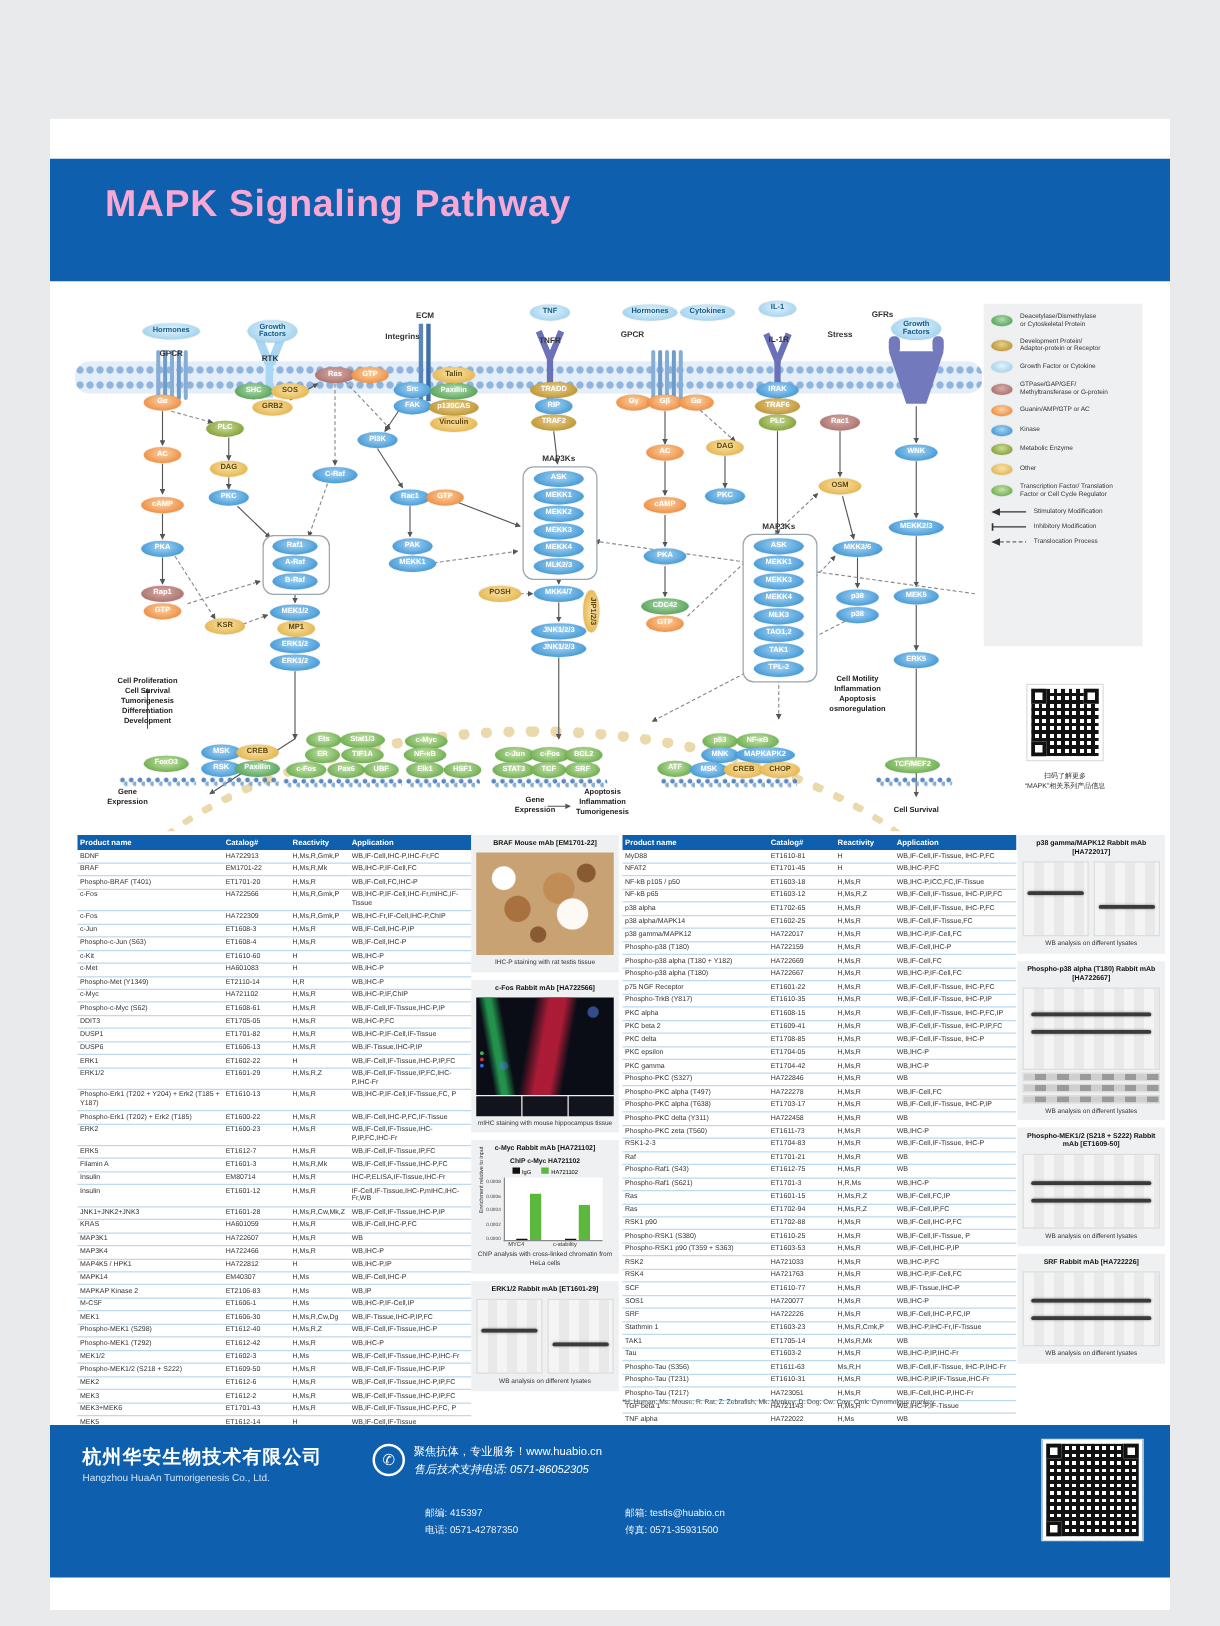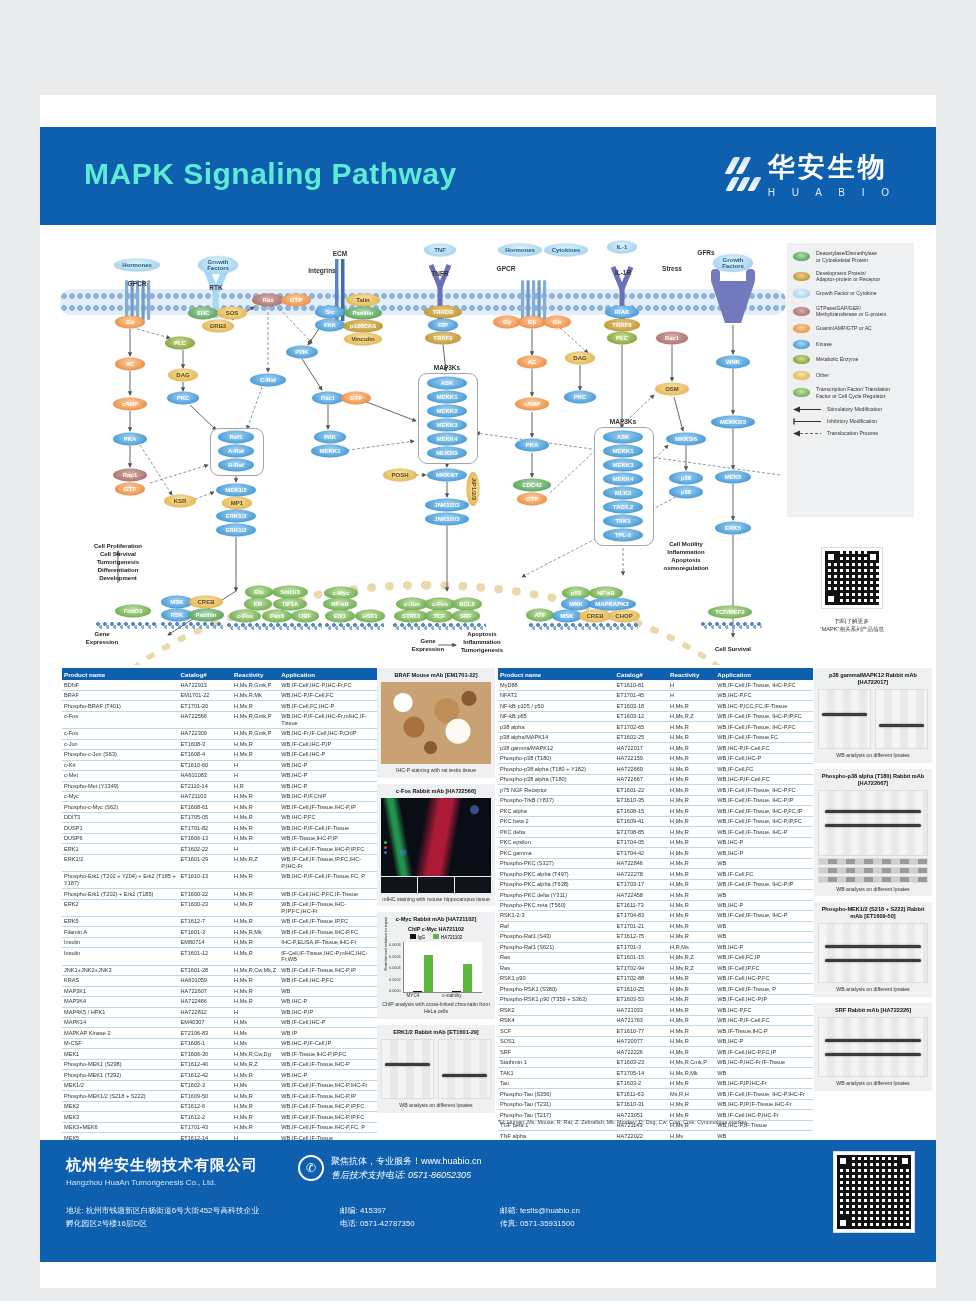--- a/index.html
+++ b/index.html
@@ -1,21 +1,21 @@
 <!DOCTYPE html>
 <html><head>
 <meta charset="utf-8">
 <style>
   html,body{margin:0;padding:0;}
   body{width:976px;height:1301px;background:#e8eaec;position:relative;overflow:hidden;
        font-family:"Liberation Sans",sans-serif;-webkit-font-smoothing:antialiased;}
   .poster{position:absolute;left:40px;top:95px;width:896px;height:1193px;background:#ffffff;}
   
   .hband{position:absolute;left:0;top:32px;width:896px;height:98px;background:#0e5fae;}
-  .htitle{position:absolute;left:44px;top:30px;font-size:30px;font-weight:bold;color:#5eead4;letter-spacing:.5px;}
+  .htitle{position:absolute;left:44px;top:20px;font-size:30px;font-weight:bold;color:#f9a8d4;letter-spacing:.5px;}
   .hlogo{position:absolute;right:40px;top:22px;display:flex;align-items:center;gap:10px;}
   .marks{display:flex;flex-direction:column;gap:3px;}
   .mrow{display:flex;gap:4px;}
   .mrow i{display:block;width:7px;height:17px;background:linear-gradient(180deg,#cfe4f7,#ffffff);transform:skewX(-28deg);border-radius:2px;}
   .mrow.m2 i{height:14px;}
   .brand .bcn{font-size:27px;font-weight:bold;color:#fff;letter-spacing:3px;}
   .brand .ben{font-size:10px;color:#dbeafc;letter-spacing:7px;margin-top:2px;}
   
   #diagram{position:absolute;left:0;top:130px;width:896px;height:440px;overflow:hidden;}
   #psvg{position:absolute;left:0;top:0;}
@@ -123,37 +123,20 @@
   .fmid{position:absolute;left:300px;top:64px;font-size:7.8px;line-height:1.7;color:#eaf3fc;}
   .fright{position:absolute;left:460px;top:64px;font-size:7.8px;line-height:1.7;color:#eaf3fc;}
   .fqr{position:absolute;right:22px;top:12px;}
 </style>
 </head>
 <body>
 
 <div class="poster">
   <div class="hband">
     <div class="htitle">MAPK Signaling  Pathway</div>
-    <div class="hlogo">
-      <div class="marks">
-        <div class="mrow">
-            <i></i>
-            <i></i>
-          </div>
-        <div class="mrow m2">
-            <i></i>
-            <i></i>
-            <i></i>
-          </div>
-      </div>
-      <div class="brand">
-        <div class="bcn">华安生物</div>
-        <div class="ben">H U A B I O</div>
-      </div>
-    </div>
   </div>
 
   <div id="diagram">
     <div class="mem"></div>
     <div class="nucmem"></div>
     <svg id="psvg" width="896" height="440">
       <defs>
         <marker id="arr" viewBox="0 0 6 6" refX="5" refY="3" markerWidth="5" markerHeight="5" orient="auto-start-reverse">
           <path d="M0,0L6,3L0,6Z" fill="#555"></path>
         </marker>
@@ -1188,24 +1171,20 @@
   <div class="fband">
     <div class="fcn">杭州华安生物技术有限公司</div>
     <div class="fen">Hangzhou HuaAn Tumorigenesis Co., Ltd.</div>
     <div class="fphone">
       <div class="fpic">✆</div>
       <div class="fslog">
         <div>聚焦抗体，专业服务！www.huabio.cn</div>
         <div class="sup">售后技术支持电话: 0571-86052305</div>
       </div>
     </div>
-    <div class="faddr">
-      <div>地址: 杭州市钱塘新区白杨街道6号大街452号高科技企业</div>
-      <div>孵化园区2号楼16层D区</div>
-    </div>
     <div class="fmid">
       <div>邮编: 415397</div>
       <div>电话: 0571-42787350</div>
     </div>
     <div class="fright">
       <div>邮箱: testis@huabio.cn</div>
       <div>传真: 0571-35931500</div>
     </div>
     <div class="fqr">
         <div class="qr" style="width: 74px; height: 74px;">

